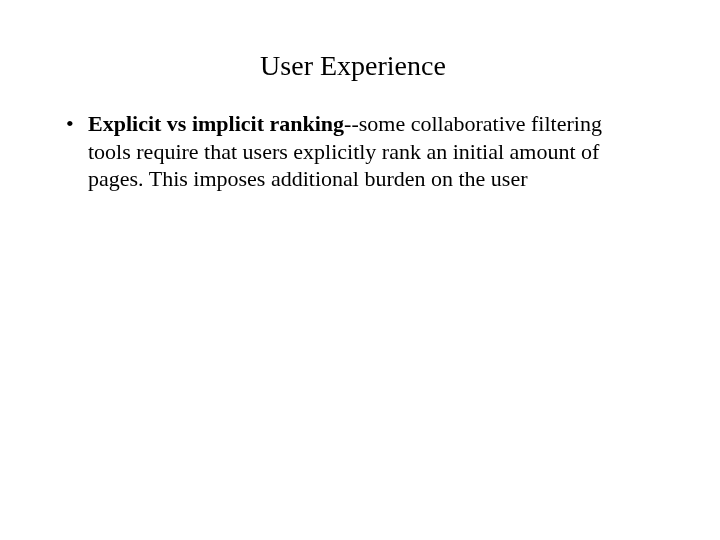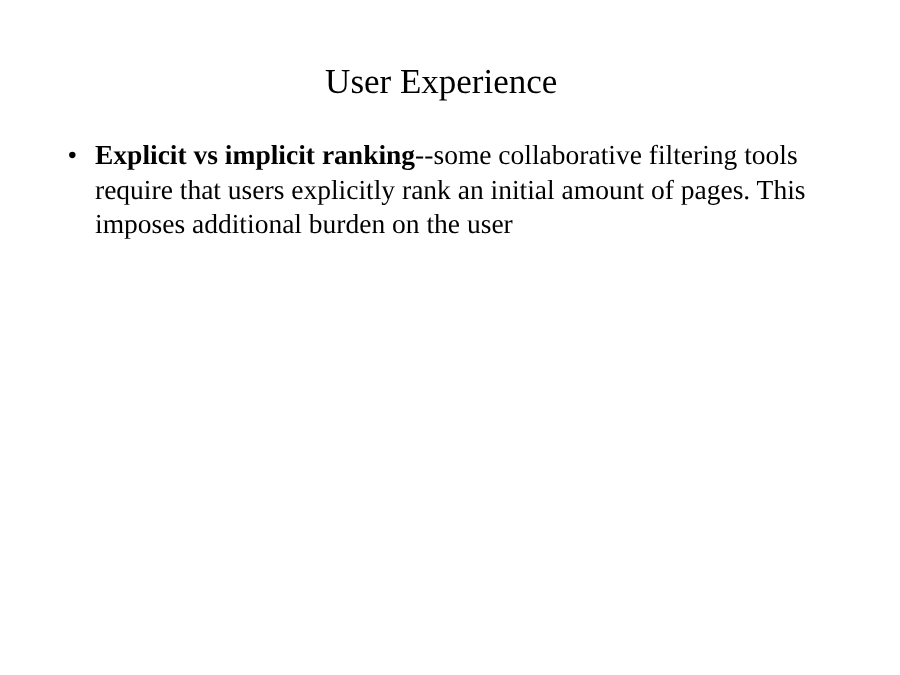--- a/index.html
+++ b/index.html
@@ -15,21 +15,21 @@
       padding: 50px 64px 0 50px;
     }
     .title {
       text-align: center;
       font-size: 28px;
       margin-bottom: 28px;
       font-weight: normal;
     }
     ul.bullets {
       list-style: none;
-      margin: 0;
+      margin: 12px;
       padding: 0;
     }
     ul.bullets > li {
       position: relative;
       padding-left: 26px;
       font-size: 22px;
       line-height: 1.25;
       margin-bottom: 40px;
     }
     ul.bullets > li::before {

